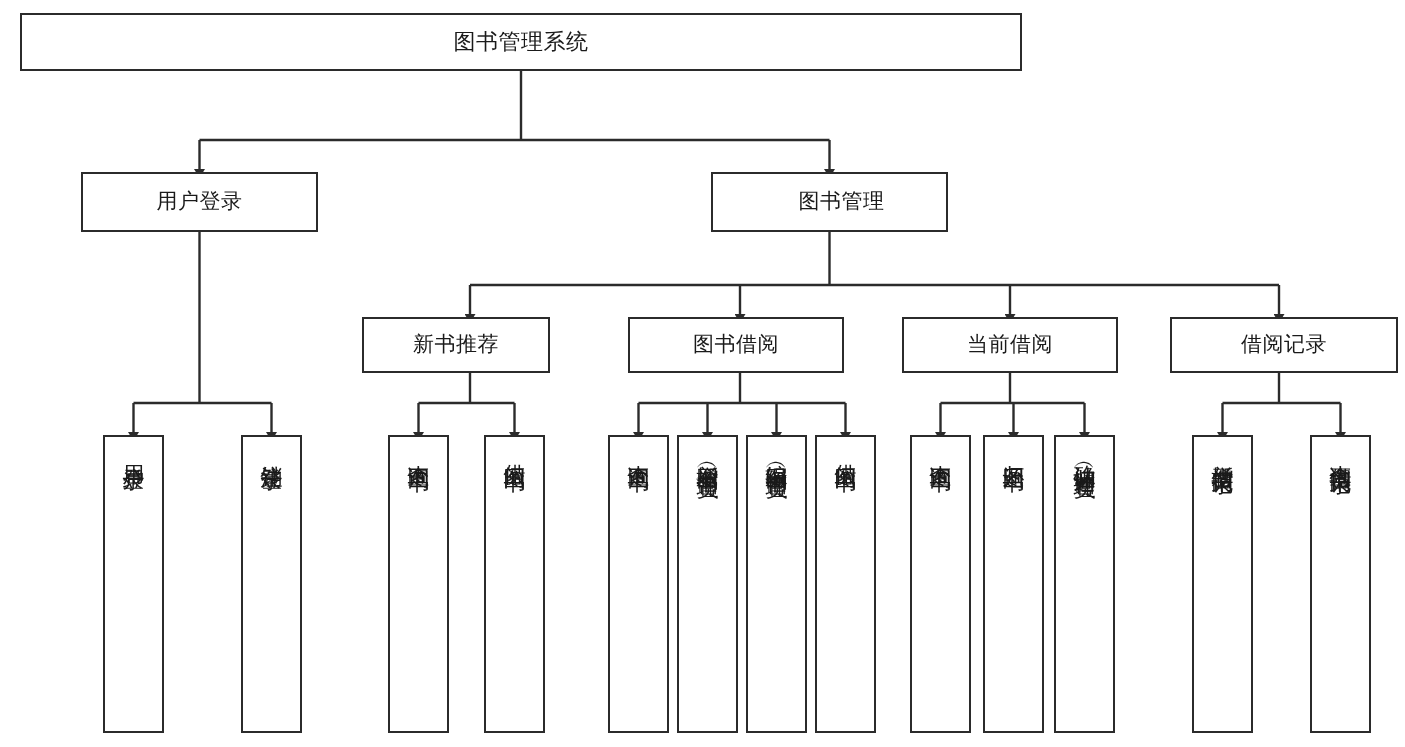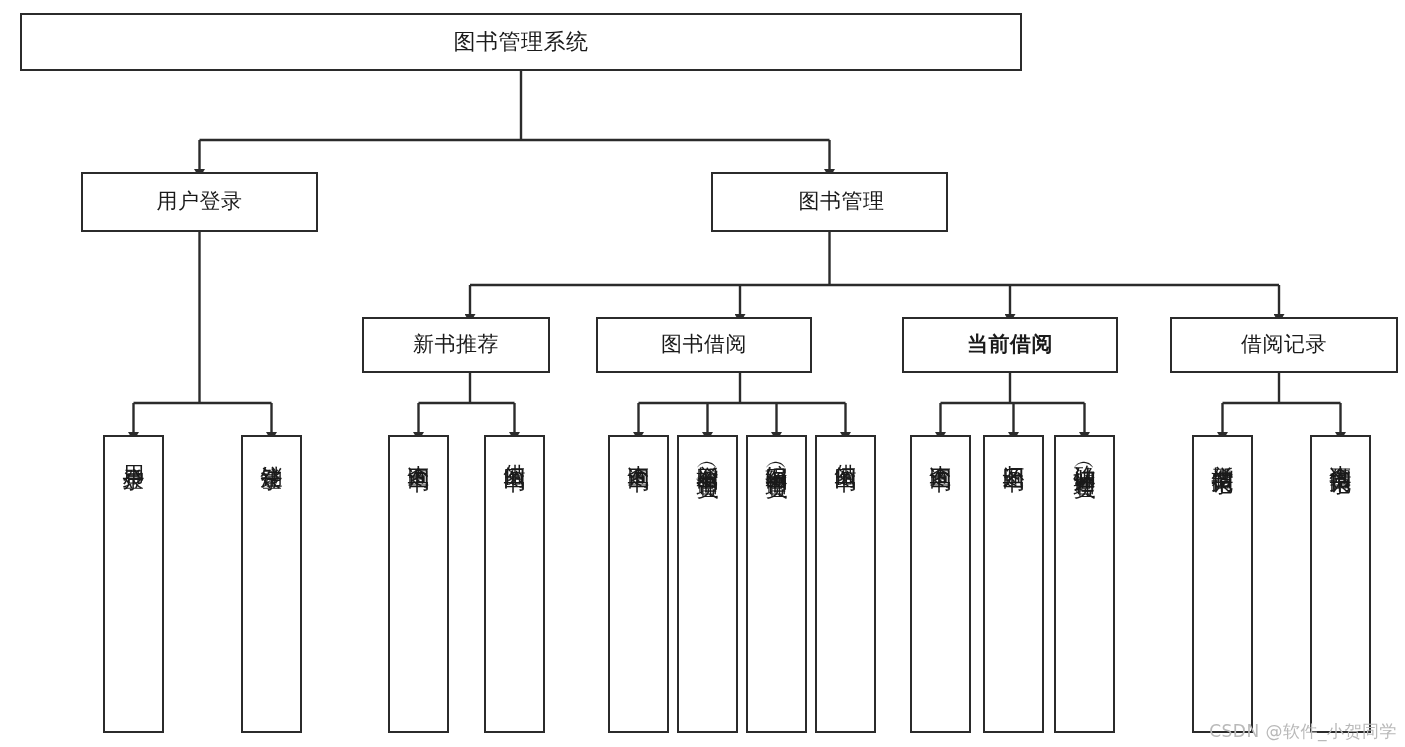--- a/index.html
+++ b/index.html
@@ -127,24 +127,24 @@
       </div>
       <div class="node h" style="left: 81px; top: 172px; width: 237px; height: 60px;">
         <span class="lbl">用户登录</span>
       </div>
       <div class="node h" style="left: 711px; top: 172px; width: 237px; height: 60px; padding-left: 24px;">
         <span class="lbl">图书管理</span>
       </div>
       <div class="node h" style="left: 362px; top: 317px; width: 188px; height: 56px;">
         <span class="lbl">新书推荐</span>
       </div>
-      <div class="node h" style="left: 596px; top: 317px; width: 216px; height: 56px;">
+      <div class="node h" style="left: 628px; top: 317px; width: 216px; height: 56px;">
         <span class="lbl">图书借阅</span>
       </div>
-      <div class="node h" style="left: 902px; top: 317px; width: 216px; height: 56px; font-weight: bold;">
+      <div class="node h" style="left: 902px; top: 317px; width: 216px; height: 56px;">
         <span class="lbl">当前借阅</span>
       </div>
       <div class="node h" style="left: 1170px; top: 317px; width: 228px; height: 56px;">
         <span class="lbl">借阅记录</span>
       </div>
       <div class="node v" style="left: 103px; top: 435px; width: 61px; height: 298px;">
         <span class="lbl">用户登录</span>
       </div>
       <div class="node v" style="left: 241px; top: 435px; width: 61px; height: 298px;">
         <span class="lbl">注销登录</span>
@@ -177,14 +177,13 @@
         <span class="lbl">确认归还（管理员）</span>
       </div>
       <div class="node v" style="left: 1192px; top: 435px; width: 61px; height: 298px;">
         <span class="lbl">新增借阅记录</span>
       </div>
       <div class="node v" style="left: 1310px; top: 435px; width: 61px; height: 298px;">
         <span class="lbl">查询借阅记录</span>
       </div>
     </div>
 
-  <div class="watermark">CSDN @软件_小贺同学</div>
 </div>
 
 </body></html>

